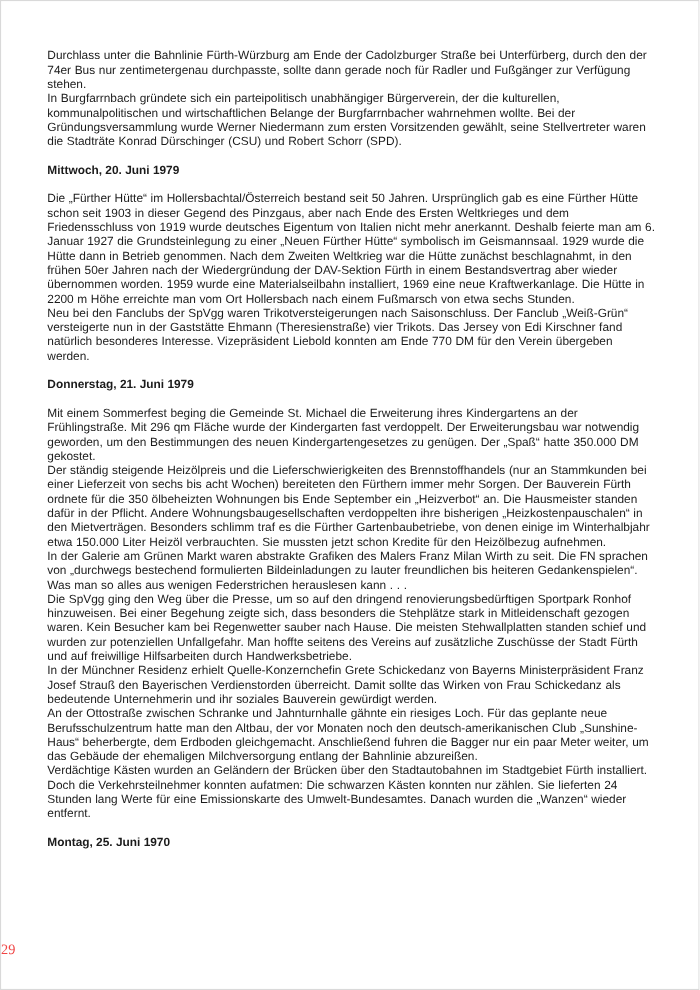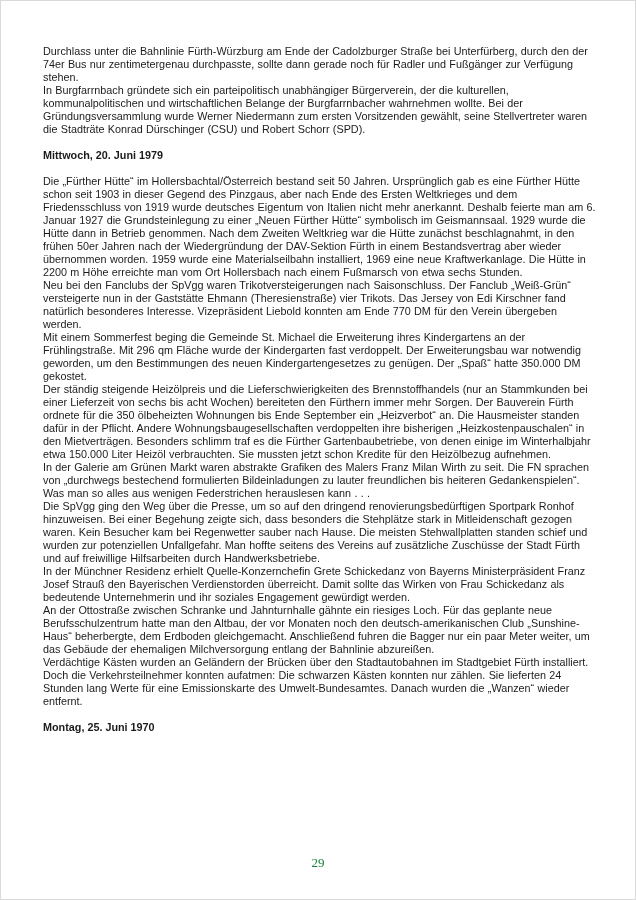--- a/index.html
+++ b/index.html
@@ -34,46 +34,47 @@
   .entry-heading {
     font-size: 10.8px;
     font-weight: bold;
     margin: 13px 0 13px 0;
   }
   .page-number {
     position: absolute;
     bottom: 30px;
     left: 0;
     width: 100%;
-    text-align: center;
+    text-align: left;
     font-family: "Liberation Serif", "DejaVu Serif", serif;
     font-size: 13px;
-    color: #15803d;
+    color: #ef4444;
   }
 </style>
 </head>
 <body>
 
 <div class="page">
   <div class="content">
 
     <p class="para">Durchlass unter die Bahnlinie Fürth-Würzburg am Ende der Cadolzburger Straße bei Unterfürberg, durch den der 74er Bus nur zentimetergenau durchpasste, sollte dann gerade noch für Radler und Fußgänger zur Verfügung stehen.</p>
     <p class="para">In Burgfarrnbach gründete sich ein parteipolitisch unabhängiger Bürgerverein, der die kulturellen, kommunalpolitischen und wirtschaftlichen Belange der Burgfarrnbacher wahrnehmen wollte. Bei der Gründungsversammlung wurde Werner Niedermann zum ersten Vorsitzenden gewählt, seine Stellvertreter waren die Stadträte Konrad Dürschinger (CSU) und Robert Schorr (SPD).</p>
 
     <h2 class="entry-heading">Mittwoch, 20. Juni 1979</h2>
     <p class="para">Die „Fürther Hütte“ im Hollersbachtal/Österreich bestand seit 50 Jahren. Ursprünglich gab es eine Fürther Hütte schon seit 1903 in dieser Gegend des Pinzgaus, aber nach Ende des Ersten Weltkrieges und dem Friedensschluss von 1919 wurde deutsches Eigentum von Italien nicht mehr anerkannt. Deshalb feierte man am 6. Januar 1927 die Grundsteinlegung zu einer „Neuen Fürther Hütte“ symbolisch im Geismannsaal. 1929 wurde die Hütte dann in Betrieb genommen. Nach dem Zweiten Weltkrieg war die Hütte zunächst beschlagnahmt, in den frühen 50er Jahren nach der Wiedergründung der DAV-Sektion Fürth in einem Bestandsvertrag aber wieder übernommen worden. 1959 wurde eine Materialseilbahn installiert, 1969 eine neue Kraftwerkanlage. Die Hütte in 2200 m Höhe erreichte man vom Ort Hollersbach nach einem Fußmarsch von etwa sechs Stunden.</p>
     <p class="para">Neu bei den Fanclubs der SpVgg waren Trikotversteigerungen nach Saisonschluss. Der Fanclub „Weiß-Grün“ versteigerte nun in der Gaststätte Ehmann (Theresienstraße) vier Trikots. Das Jersey von Edi Kirschner fand natürlich besonderes Interesse. Vizepräsident Liebold konnten am Ende 770 DM für den Verein übergeben werden.</p>
 
+    <h2 class="entry-heading">Donnerstag, 21. Juni 1979</h2>
     <p class="para">Mit einem Sommerfest beging die Gemeinde St. Michael die Erweiterung ihres Kindergartens an der Frühlingstraße. Mit 296 qm Fläche wurde der Kindergarten fast verdoppelt. Der Erweiterungsbau war notwendig geworden, um den Bestimmungen des neuen Kindergartengesetzes zu genügen. Der „Spaß“ hatte 350.000 DM gekostet.</p>
     <p class="para">Der ständig steigende Heizölpreis und die Lieferschwierigkeiten des Brennstoffhandels (nur an Stammkunden bei einer Lieferzeit von sechs bis acht Wochen) bereiteten den Fürthern immer mehr Sorgen. Der Bauverein Fürth ordnete für die 350 ölbeheizten Wohnungen bis Ende September ein „Heizverbot“ an. Die Hausmeister standen dafür in der Pflicht. Andere Wohnungsbaugesellschaften verdoppelten ihre bisherigen „Heizkostenpauschalen“ in den Mietverträgen. Besonders schlimm traf es die Fürther Gartenbaubetriebe, von denen einige im Winterhalbjahr etwa 150.000 Liter Heizöl verbrauchten. Sie mussten jetzt schon Kredite für den Heizölbezug aufnehmen.</p>
 
     <p class="para">In der Galerie am Grünen Markt waren abstrakte Grafiken des Malers Franz Milan Wirth zu seit. Die FN sprachen von „durchwegs bestechend formulierten Bildeinladungen zu lauter freundlichen bis heiteren Gedankenspielen“. Was man so alles aus wenigen Federstrichen herauslesen kann . . .</p>
     <p class="para">Die SpVgg ging den Weg über die Presse, um so auf den dringend renovierungsbedürftigen Sportpark Ronhof hinzuweisen. Bei einer Begehung zeigte sich, dass besonders die Stehplätze stark in Mitleidenschaft gezogen waren. Kein Besucher kam bei Regenwetter sauber nach Hause. Die meisten Stehwallplatten standen schief und wurden zur potenziellen Unfallgefahr. Man hoffte seitens des Vereins auf zusätzliche Zuschüsse der Stadt Fürth und auf freiwillige Hilfsarbeiten durch Handwerksbetriebe.</p>
 
-    <p class="para">In der Münchner Residenz erhielt Quelle-Konzernchefin Grete Schickedanz von Bayerns Ministerpräsident Franz Josef Strauß den Bayerischen Verdienstorden überreicht. Damit sollte das Wirken von Frau Schickedanz als bedeutende Unternehmerin und ihr soziales Engagement gewürdigt werden.</p>
+    <p class="para">In der Münchner Residenz erhielt Quelle-Konzernchefin Grete Schickedanz von Bayerns Ministerpräsident Franz Josef Strauß den Bayerischen Verdienstorden überreicht. Damit sollte das Wirken von Frau Schickedanz als bedeutende Unternehmerin und ihr soziales Bauverein gewürdigt werden.</p>
     <p class="para">An der Ottostraße zwischen Schranke und Jahnturnhalle gähnte ein riesiges Loch. Für das geplante neue Berufsschulzentrum hatte man den Altbau, der vor Monaten noch den deutsch-amerikanischen Club „Sunshine-Haus“ beherbergte, dem Erdboden gleichgemacht. Anschließend fuhren die Bagger nur ein paar Meter weiter, um das Gebäude der ehemaligen Milchversorgung entlang der Bahnlinie abzureißen.</p>
     <p class="para">Verdächtige Kästen wurden an Geländern der Brücken über den Stadtautobahnen im Stadtgebiet Fürth installiert. Doch die Verkehrsteilnehmer konnten aufatmen: Die schwarzen Kästen konnten nur zählen. Sie lieferten 24 Stunden lang Werte für eine Emissionskarte des Umwelt-Bundesamtes. Danach wurden die „Wanzen“ wieder entfernt.</p>
 
     <h2 class="entry-heading">Montag, 25. Juni 1970</h2>
 
   </div>
 
   <div class="page-number">29</div>
 </div>
 

